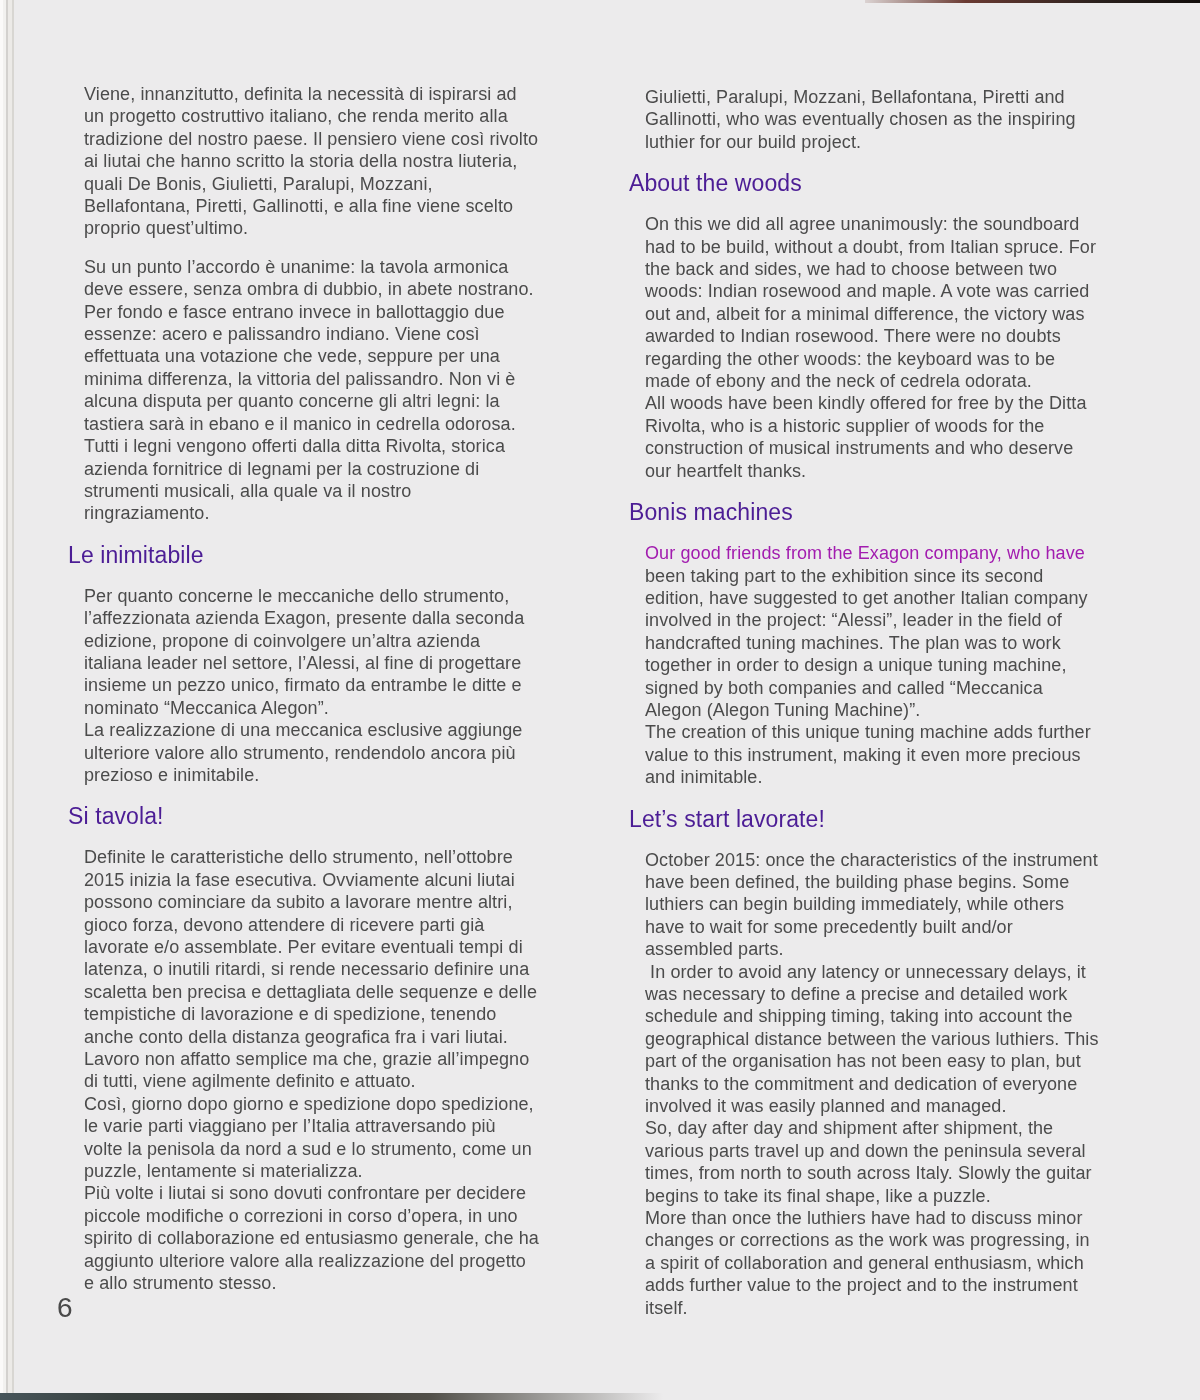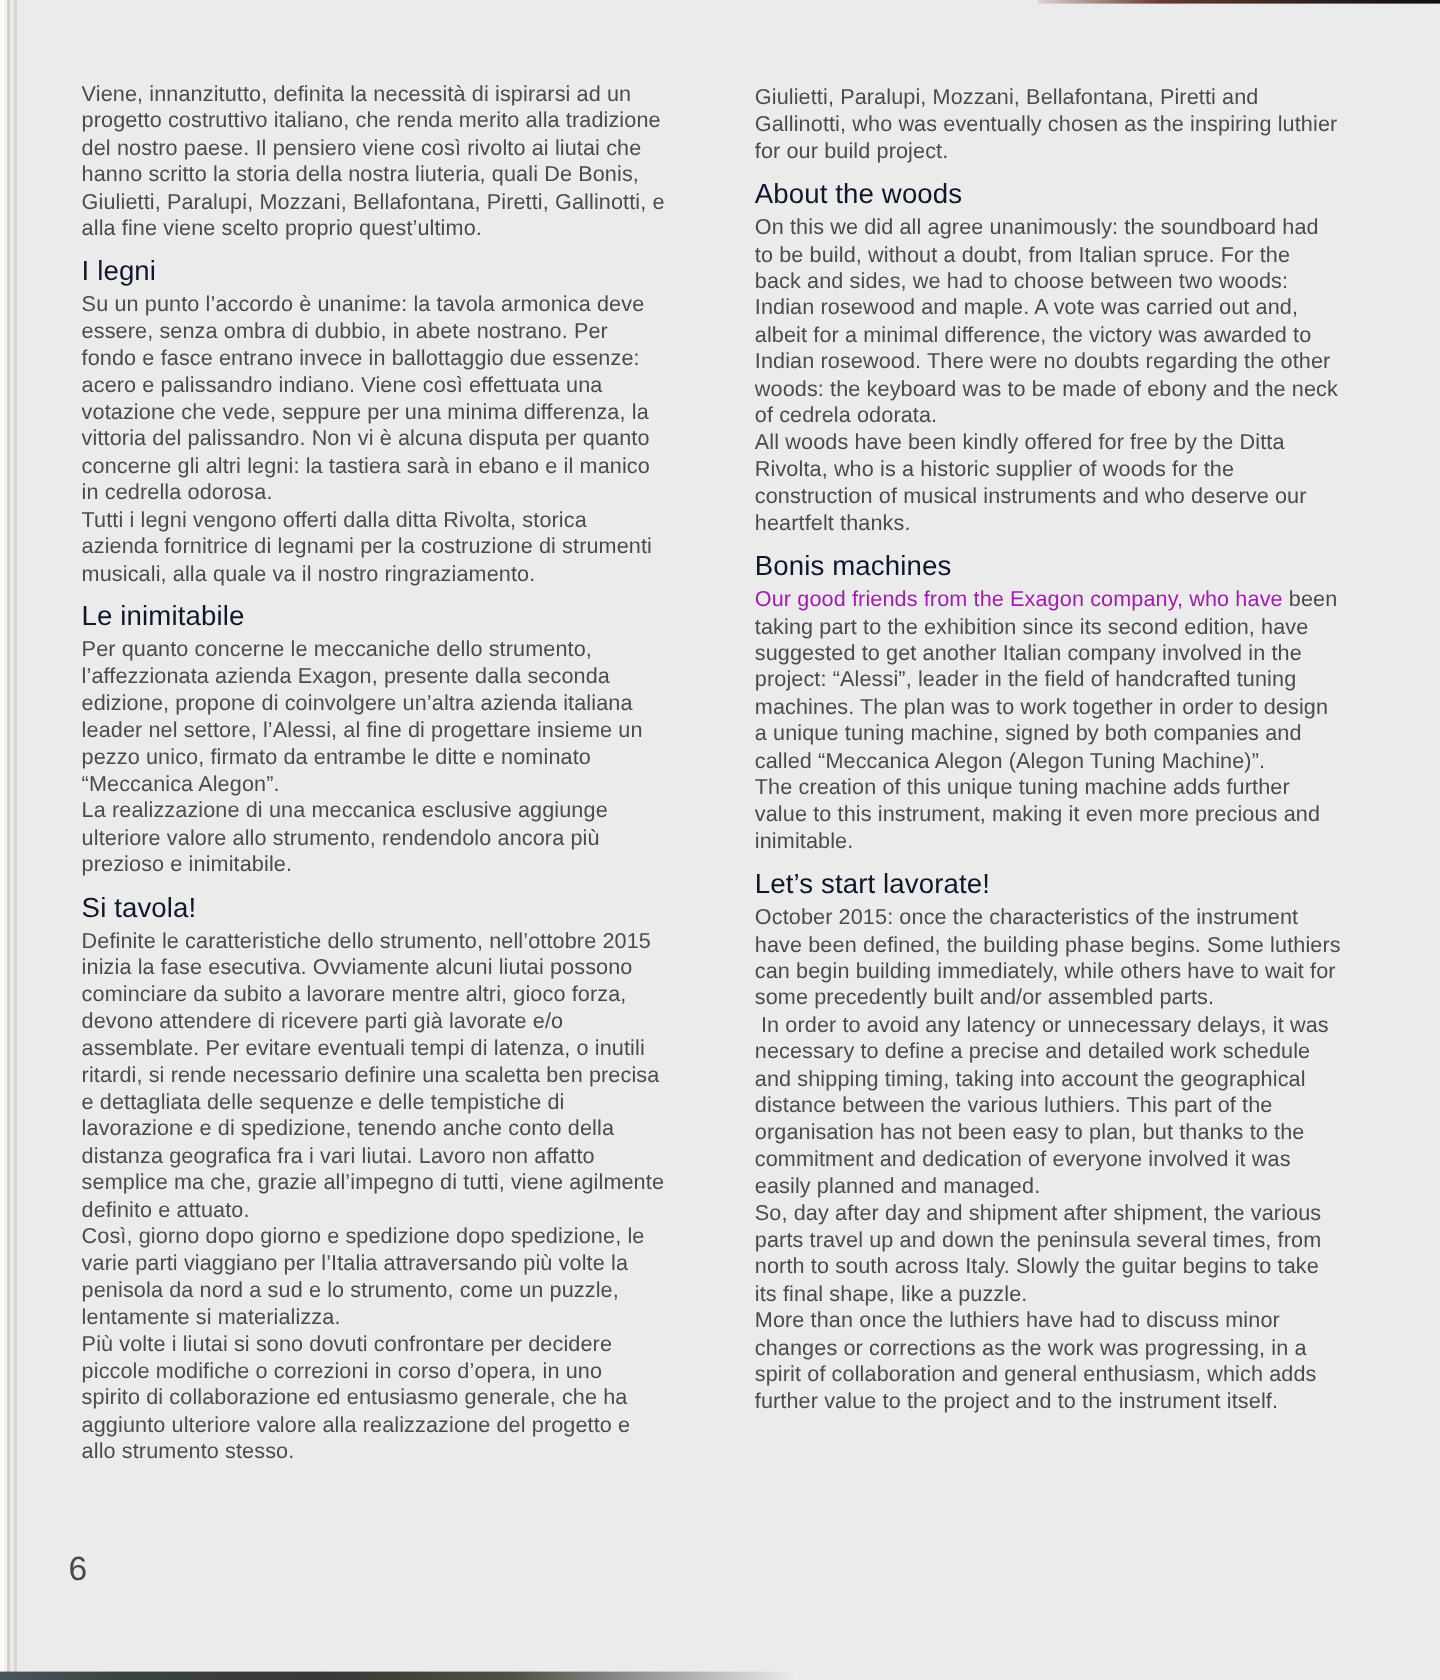--- a/index.html
+++ b/index.html
@@ -44,29 +44,29 @@
       #47555a 0%, #39413f 15%, #3a3834 35%,
       #514f49 55%, rgba(80,78,72,0) 85%);
   }
   .col { position: absolute; }
   .col-left  { left: 68px;  top: 67px; width: 487px; }
   .col-right { left: 629px; top: 70px; width: 489px; }
   .body {
     font-size: 18px;
     line-height: 22.4px;
     color: #4b4b4b;
-    margin: 0;
+    margin: 16px;
     white-space: pre-line;
     letter-spacing: 0.1px;
   }
   .heading {
     font-size: 23px;
     line-height: 28px;
     font-weight: 400;
-    color: #0f172a;
+    color: #4c1d95;
     margin: 10px 0 3px 0;
     letter-spacing: 0.1px;
   }
   .lead {
     color: #a21caf;
     font-weight: 500;
   }
   .page-number {
     position: absolute;
     left: 57px;
@@ -81,21 +81,20 @@
 
 <div class="page">
 
   <div class="edge-left"></div>
   <div class="edge-top"></div>
   <div class="edge-bottom"></div>
 
   <div class="col col-left">
     <p class="body">Viene, innanzitutto, definita la necessità di ispirarsi ad un progetto costruttivo italiano, che renda merito alla tradizione del nostro paese. Il pensiero viene così rivolto ai liutai che hanno scritto la storia della nostra liuteria, quali De Bonis, Giulietti, Paralupi, Mozzani, Bellafontana, Piretti, Gallinotti, e alla fine viene scelto proprio quest’ultimo.</p>
 
-    <h2 class="heading">I legni</h2>
     <p class="body">Su un punto l’accordo è unanime: la tavola armonica deve essere, senza ombra di dubbio, in abete nostrano. Per fondo e fasce entrano invece in ballottaggio due essenze: acero e palissandro indiano. Viene così effettuata una votazione che vede, seppure per una minima differenza, la vittoria del palissandro. Non vi è alcuna disputa per quanto concerne gli altri legni: la tastiera sarà in ebano e il manico in cedrella odorosa.
 Tutti i legni vengono offerti dalla ditta Rivolta, storica azienda fornitrice di legnami per la costruzione di strumenti musicali, alla quale va il nostro ringraziamento.</p>
 
     <h2 class="heading">Le inimitabile</h2>
     <p class="body">Per quanto concerne le meccaniche dello strumento, l’affezzionata azienda Exagon, presente dalla seconda edizione, propone di coinvolgere un’altra azienda italiana leader nel settore, l’Alessi, al fine di progettare insieme un pezzo unico, firmato da entrambe le ditte e nominato “Meccanica Alegon”.
 La realizzazione di una meccanica esclusive aggiunge ulteriore valore allo strumento, rendendolo ancora più prezioso e inimitabile.</p>
 
     <h2 class="heading">Si tavola!</h2>
     <p class="body">Definite le caratteristiche dello strumento, nell’ottobre 2015 inizia la fase esecutiva. Ovviamente alcuni liutai possono cominciare da subito a lavorare mentre altri, gioco forza, devono attendere di ricevere parti già lavorate e/o assemblate. Per evitare eventuali tempi di latenza, o inutili ritardi, si rende necessario definire una scaletta ben precisa e dettagliata delle sequenze e delle tempistiche di lavorazione e di spedizione, tenendo anche conto della distanza geografica fra i vari liutai. Lavoro non affatto semplice ma che, grazie all’impegno di tutti, viene agilmente definito e attuato.
 Così, giorno dopo giorno e spedizione dopo spedizione, le varie parti viaggiano per l’Italia attraversando più volte la penisola da nord a sud e lo strumento, come un puzzle, lentamente si materializza.

